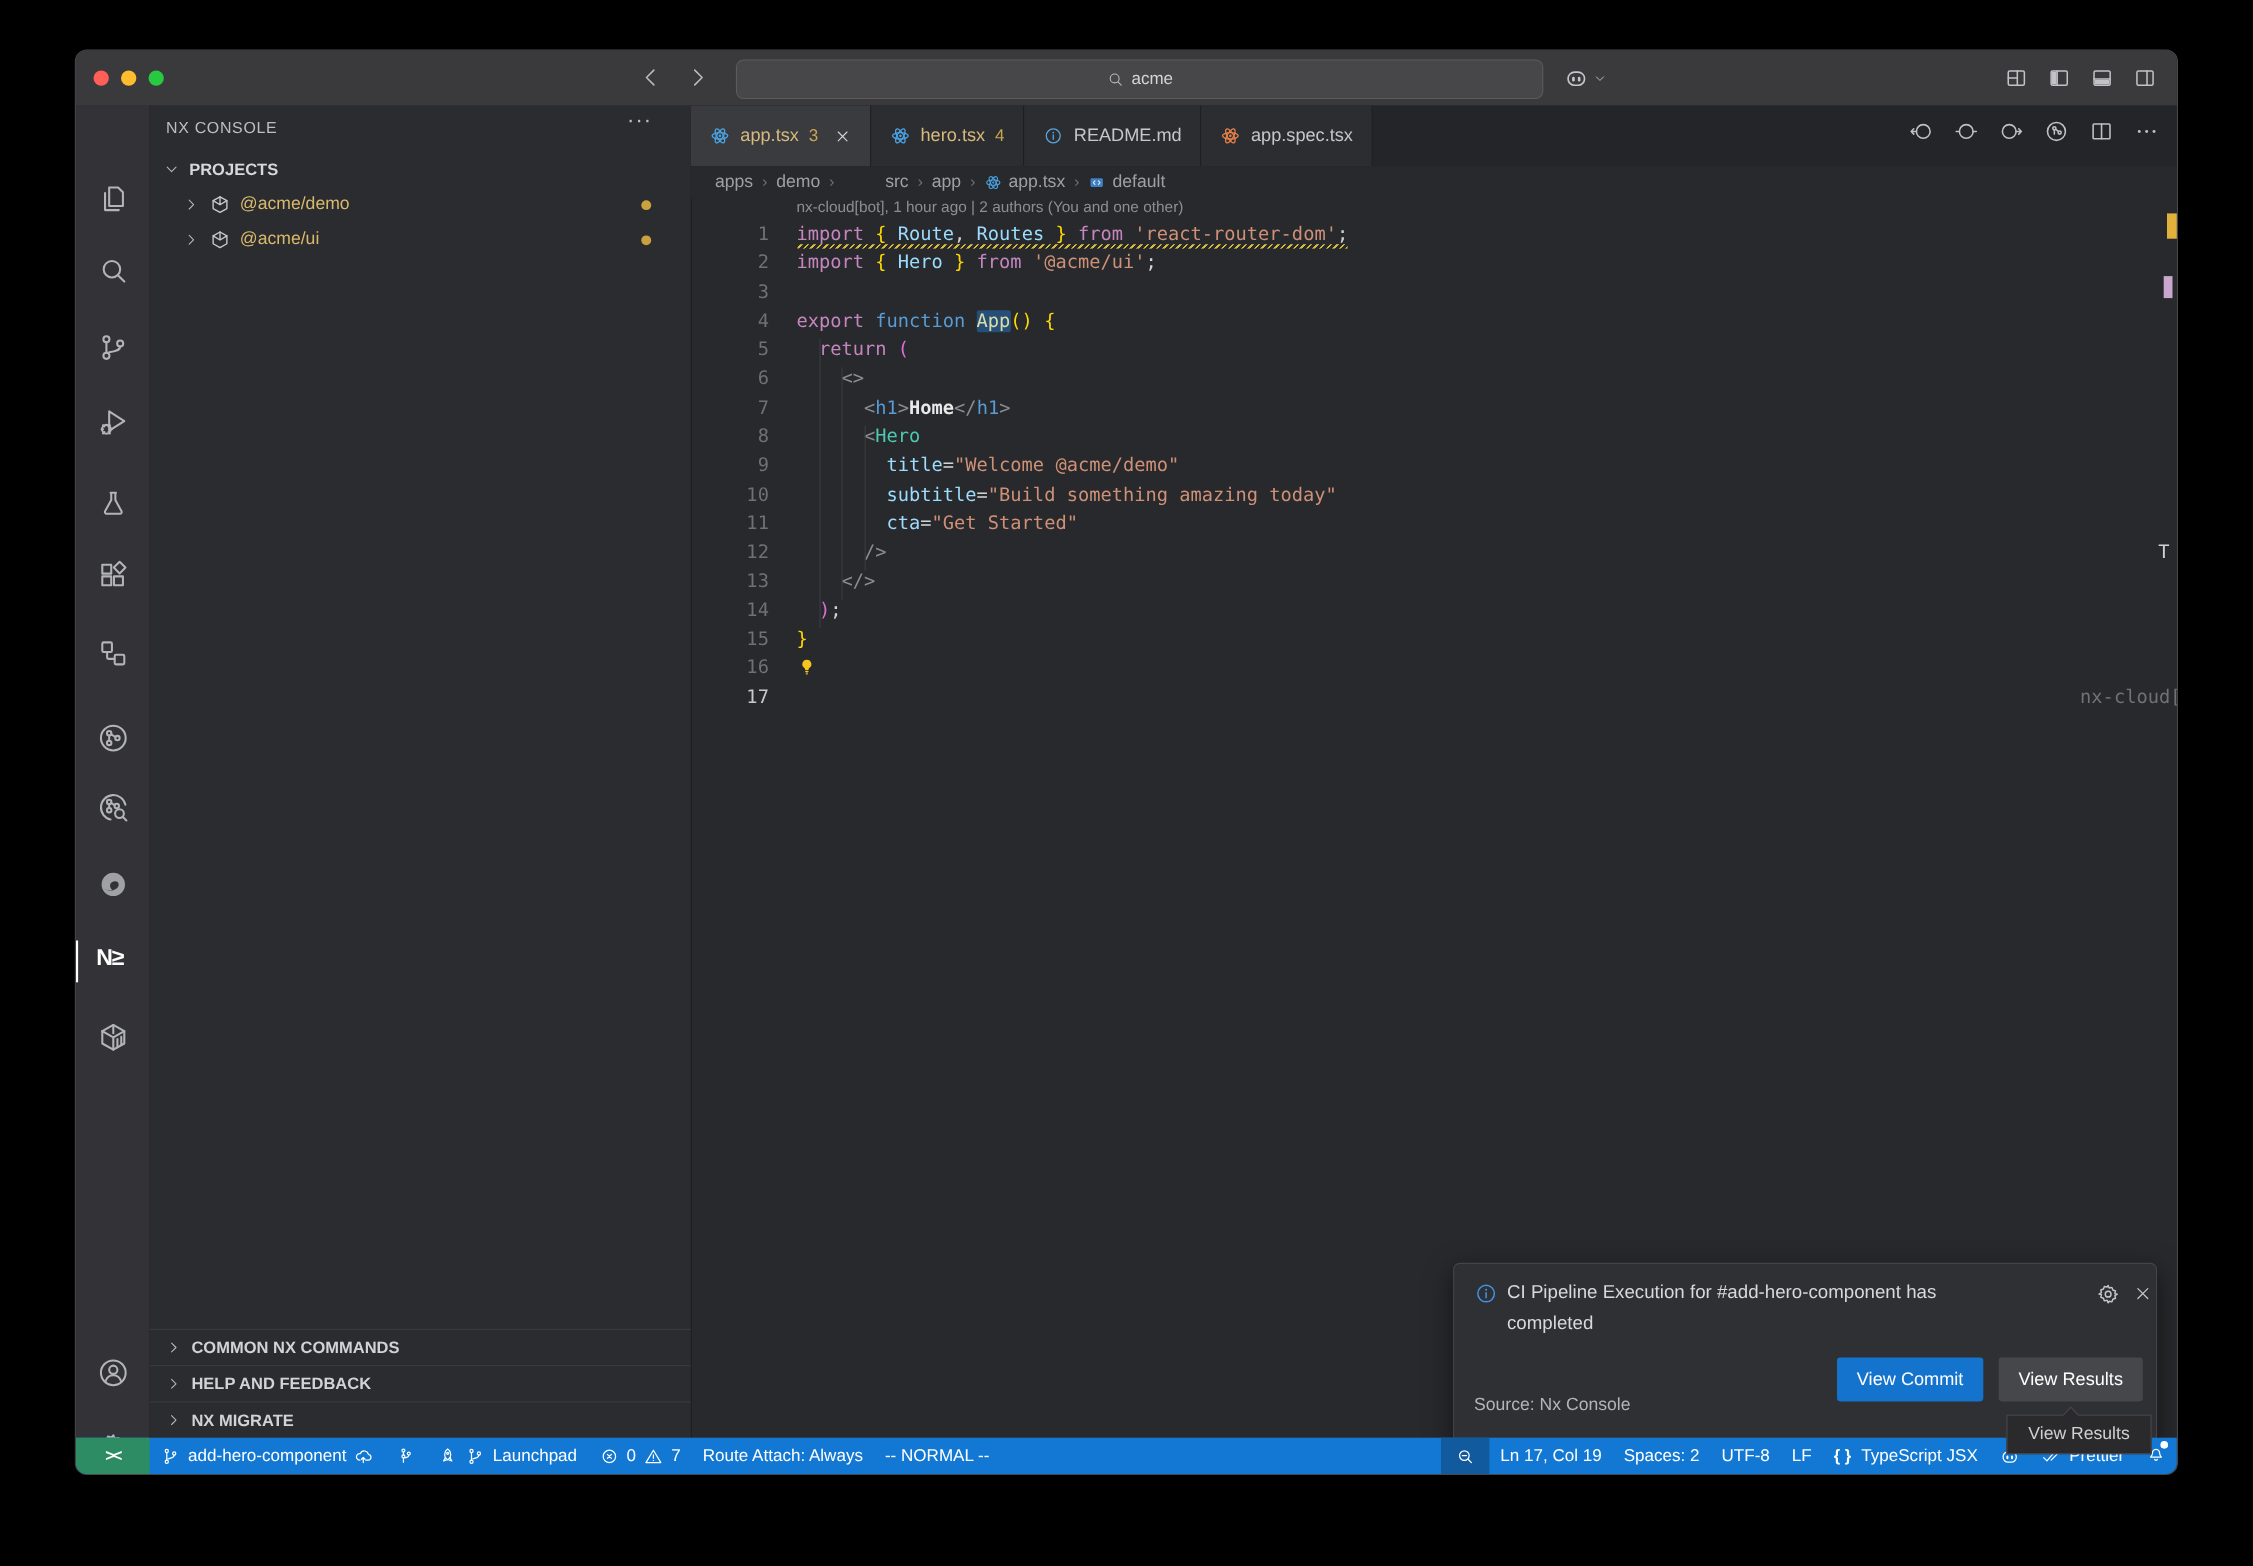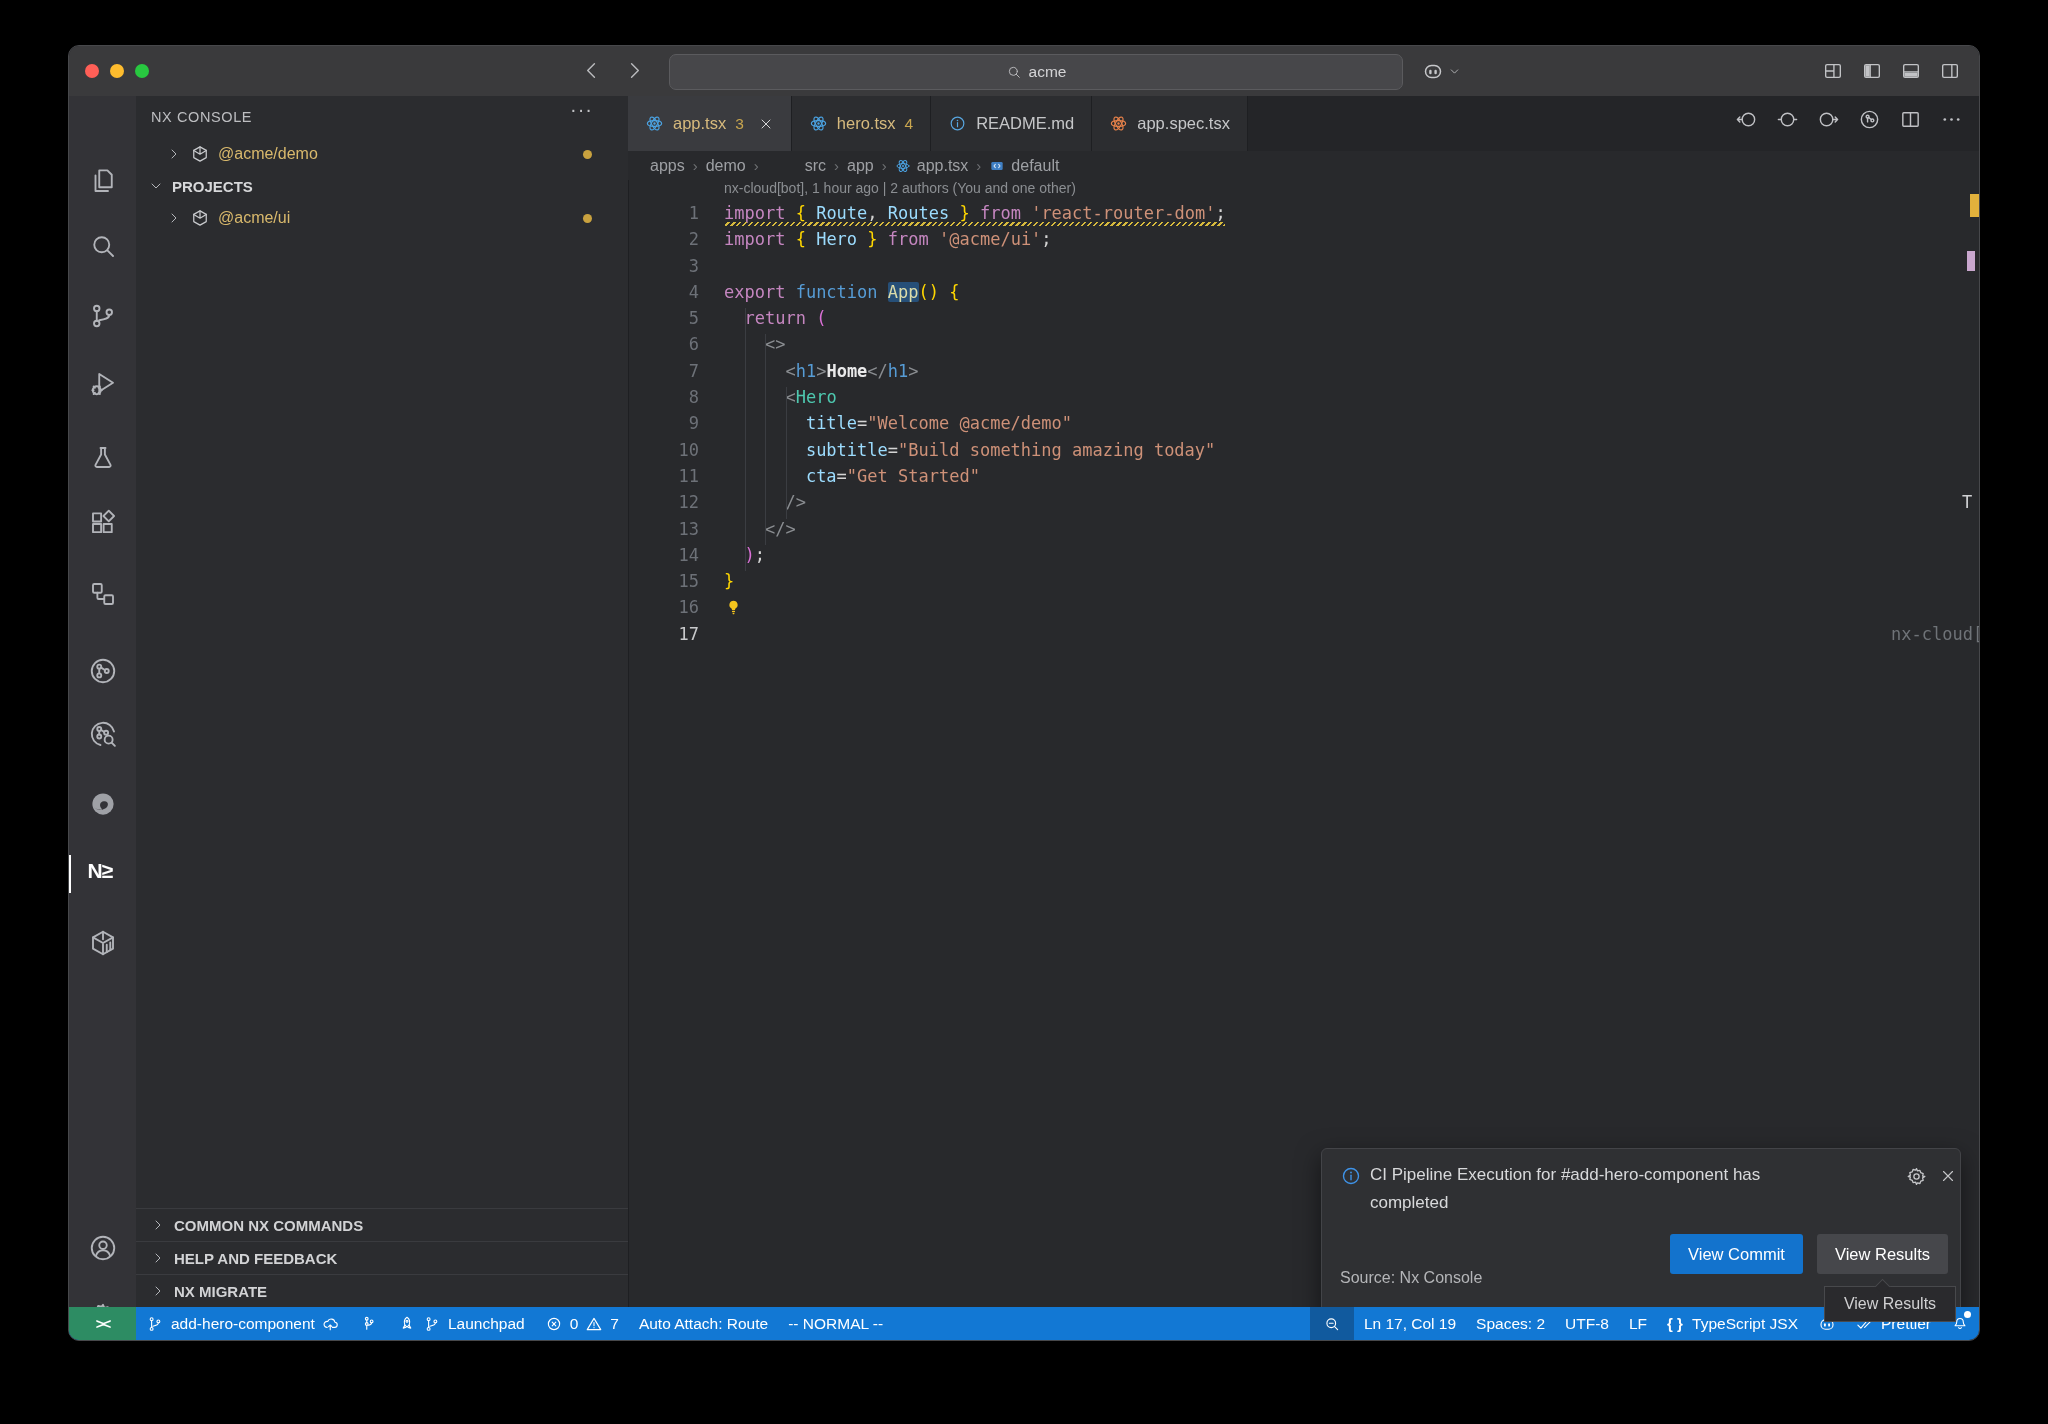--- a/index.html
+++ b/index.html
@@ -307,42 +307,42 @@
             <path d="M12 3l1.1 2.6 2.8-.6 1 2.7 2.7 1-.6 2.8L21.5 12l-2.5 1.5.6 2.8-2.7 1-1 2.7-2.8-.6L12 21l-1.1-2.6-2.8.6-1-2.7-2.7-1 .6-2.8L2.5 12 5 10.5l-.6-2.8 2.7-1 1-2.7 2.8.6z"></path>
           </svg>
         </span>
       </div>
     </div>
 
   <div class="sidebar">
     <div class="sb-title">NX CONSOLE</div>
     <div class="sb-more">···</div>
     <div class="sb-projects" id="sb-projects">
+        <div class="trow sec-head">
+          <span class="ic chev">
+            <svg viewBox="0 0 24 24">
+              <path d="M6 9l6 6 6-6"></path>
+            </svg>
+          </span>
+          <span>PROJECTS</span>
+        </div>
         <div class="trow proj-row">
           <span class="ic chev">
             <svg viewBox="0 0 24 24">
               <path d="M9 6l6 6-6 6"></path>
             </svg>
           </span>
           <span class="ic cube">
             <svg viewBox="0 0 24 24">
               <path d="M12 3.5l7.5 4.2v8.6L12 20.5l-7.5-4.2V7.7z"></path>
               <path d="M12 3.5v8.7M4.5 7.7l7.5 4.5 7.5-4.5"></path>
             </svg>
           </span>
           <span class="proj-name">@acme/demo</span>
           <span class="gold-dot"></span>
-        </div>
-        <div class="trow sec-head">
-          <span class="ic chev">
-            <svg viewBox="0 0 24 24">
-              <path d="M6 9l6 6 6-6"></path>
-            </svg>
-          </span>
-          <span>PROJECTS</span>
         </div>
         <div class="trow proj-row">
           <span class="ic chev">
             <svg viewBox="0 0 24 24">
               <path d="M9 6l6 6-6 6"></path>
             </svg>
           </span>
           <span class="ic cube">
             <svg viewBox="0 0 24 24">
               <path d="M12 3.5l7.5 4.2v8.6L12 20.5l-7.5-4.2V7.7z"></path>
@@ -622,21 +622,21 @@
           <span>0</span>
           <span class="ic">
             <svg viewBox="0 0 24 24">
               <path d="M12 4.5L21 19.5H3z"></path>
               <path d="M12 10v4.2M12 16.8v.1"></path>
             </svg>
           </span>
           <span>7</span>
         </div>
         <div class="sbit">
-          <span>Auto Attach: Route</span>
+          <span>Route Attach: Always</span>
         </div>
         <div class="sbit">
           <span>-- NORMAL --</span>
         </div>
         <div class="sbit dark">
           <span class="ic">
             <svg viewBox="0 0 24 24">
               <circle cx="11" cy="11" r="5.8"></circle>
               <path d="M15.5 15.5L19.5 19.5M8.5 11h5"></path>
             </svg>

